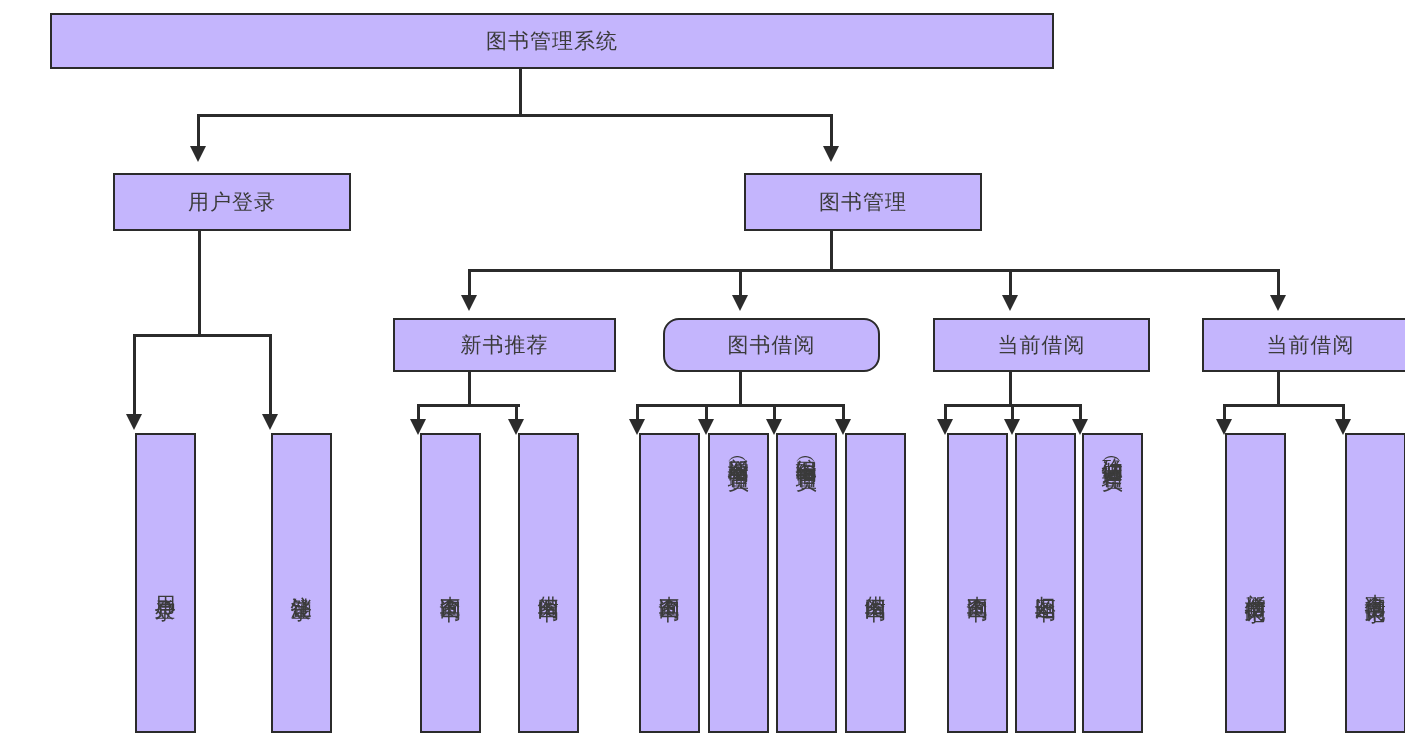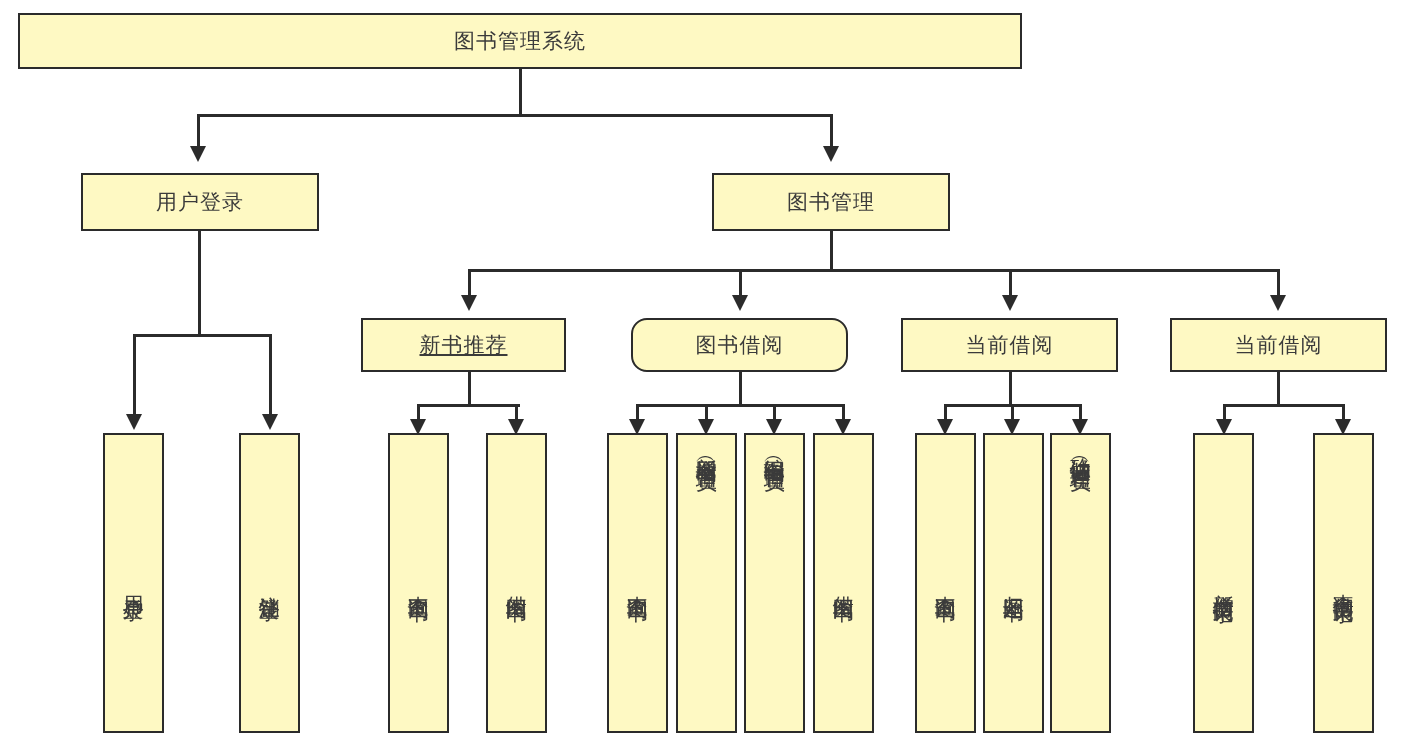--- a/index.html
+++ b/index.html
@@ -13,26 +13,27 @@
     width: 1405px;
     height: 747px;
     background: #ffffff;
     overflow: hidden;
   }
 
   
   .node {
     position: absolute;
     border: 2px solid #2b2b2b;
-    background: #fef9c3;
+    background: #c4b5fd;
     color: #3b3b3b;
     display: flex;
     align-items: center;
     justify-content: center;
     text-align: center;
+    margin-left: 32px;
   }
   .node.horiz {
     font-size: 21px;
     letter-spacing: 1px;
     line-height: 1.2;
   }
   
   .node.vert {
     align-items: flex-start;
     justify-content: center;
@@ -121,21 +122,21 @@
 
   <div class="vline" style="left:739px; top:269px; height:28px;"></div>
   <div class="arrow" style="left:732px; top:295px;"></div>
 
   <div class="vline" style="left:1009px; top:269px; height:28px;"></div>
   <div class="arrow" style="left:1002px; top:295px;"></div>
 
   <div class="vline" style="left:1277px; top:269px; height:28px;"></div>
   <div class="arrow" style="left:1270px; top:295px;"></div>
 
-  <div class="node horiz" style="left:361px; top:318px; width:205px; height:54px;text-decoration:underline;">
+  <div class="node horiz" style="left:361px; top:318px; width:223px; height:54px;">
     <span>新书推荐</span>
   </div>
   <div class="node horiz" style="left:631px; top:318px; width:217px; height:54px;border-radius:16px;">
     <span>图书借阅</span>
   </div>
   <div class="node horiz" style="left:901px; top:318px; width:217px; height:54px;justify-content:center;">
     <span>当前借阅</span>
   </div>
   <div class="node horiz" style="left:1170px; top:318px; width:217px; height:54px;">
     <span>当前借阅</span>

